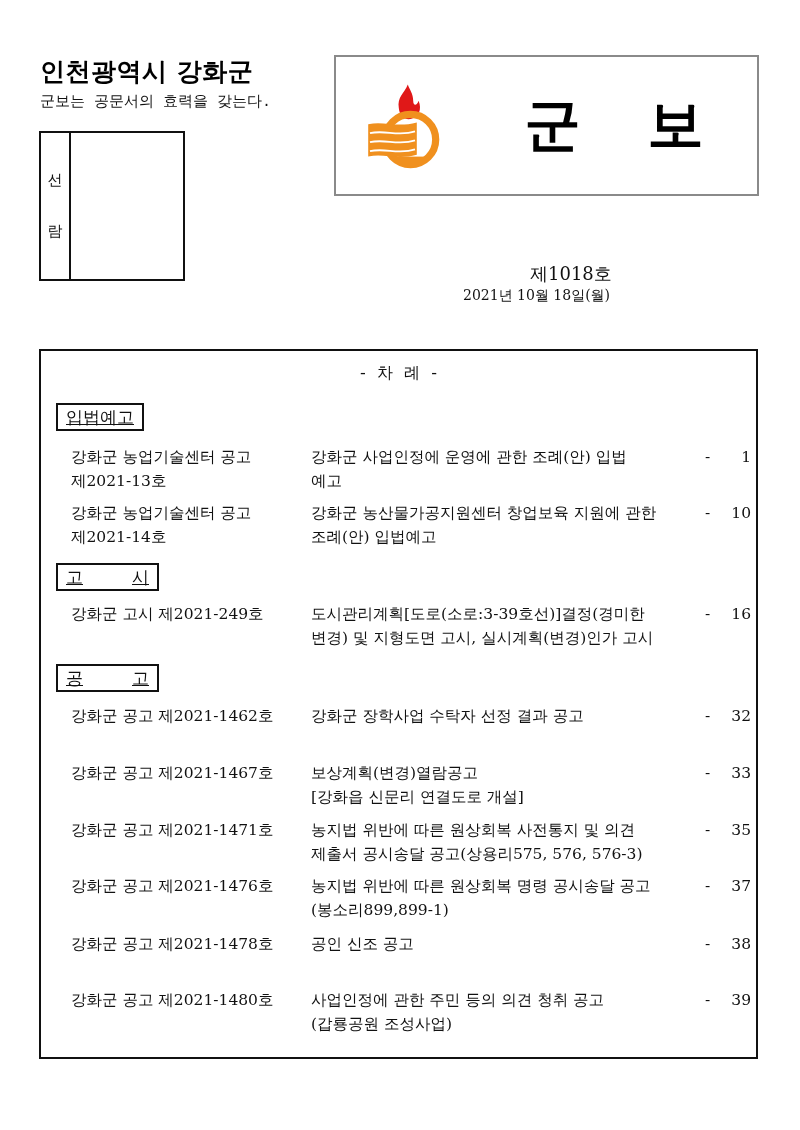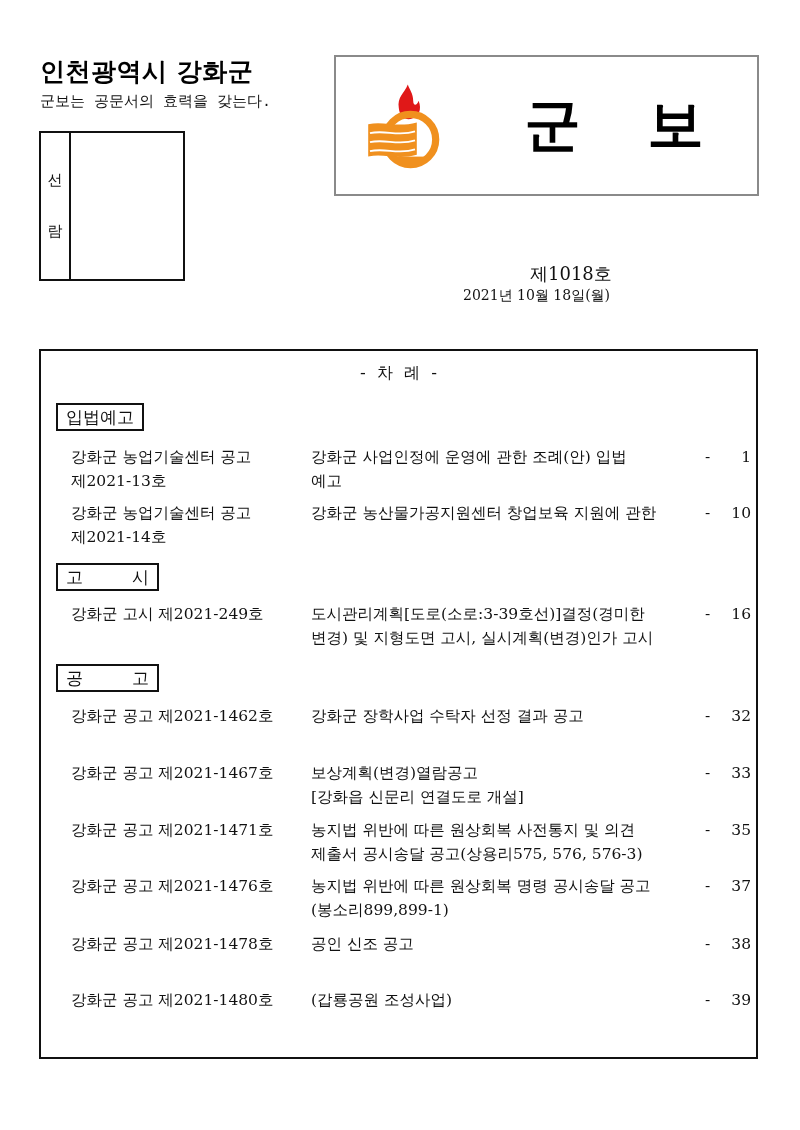--- a/index.html
+++ b/index.html
@@ -48,21 +48,21 @@
       border: 2px solid #111; box-sizing: border-box;
     }
     .toc-heading {
       position: absolute; left: 0; right: 0; top: 12px; text-align: center;
       font-family: "DejaVu Sans", "Liberation Sans", sans-serif; font-size: 16px;
       word-spacing: 6px;
     }
     .section-box {
       position: absolute; left: 15px; height: 28px; border: 2px solid #111; box-sizing: border-box;
       font-family: "DejaVu Sans", "Liberation Sans", sans-serif; font-size: 17px;
-      display: flex; align-items: center; padding: 0 8px;
+      display: flex; align-items: center; padding: 0 8px; text-decoration: underline;
     }
     .section-box.wide { width: 103px; justify-content: space-between; }
     .entry {
       position: absolute; left: 30px; width: 680px; font-size: 15.5px; line-height: 24px;
     }
     .entry .src { position: absolute; left: 0; width: 240px; }
     .entry .desc { position: absolute; left: 240px; width: 400px; }
     .entry .dash { position: absolute; left: 634px; }
     .entry .page { position: absolute; right: 0; width: 40px; text-align: right; }
   </style>
@@ -116,20 +116,21 @@
     <span class="page">1</span>
   </div>
 
   <div class="entry" style="top:150px;">
     <div class="src">
       <div>강화군 농업기술센터 공고</div>
       <div>제2021-14호</div>
     </div>
     <div class="desc">
       <div>강화군 농산물가공지원센터 창업보육 지원에 관한</div>
+      <div>조례(안) 입법예고</div>
     </div>
     <span class="dash">-</span>
     <span class="page">10</span>
   </div>
 
   <div class="section-box wide" style="top:212px;">
     <span>고</span>
     <span>시</span>
   </div>
 
@@ -206,18 +207,19 @@
       </div>
     <span class="dash">-</span>
     <span class="page">38</span>
   </div>
 
   <div class="entry" style="top:637px;">
     <div class="src">
         <div>강화군 공고 제2021-1480호</div>
       </div>
     <div class="desc">
+      <div>사업인정에 관한 주민 등의 의견 청취 공고</div>
       <div>(갑룡공원 조성사업)</div>
     </div>
     <span class="dash">-</span>
     <span class="page">39</span>
   </div>
 </div>
 
 </body></html>

